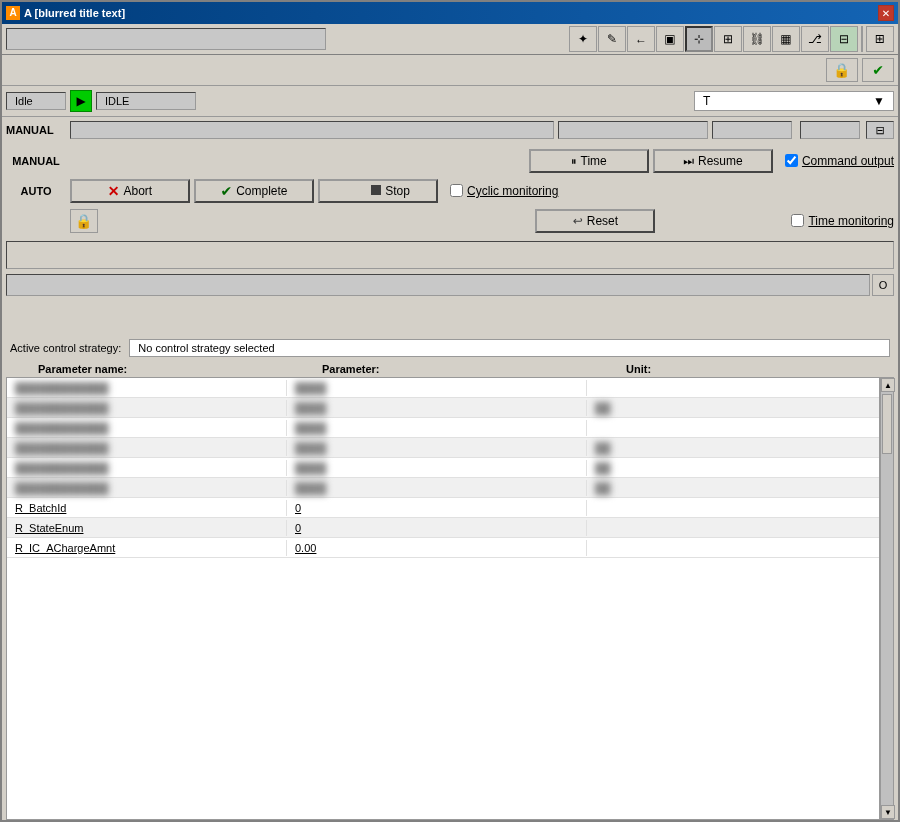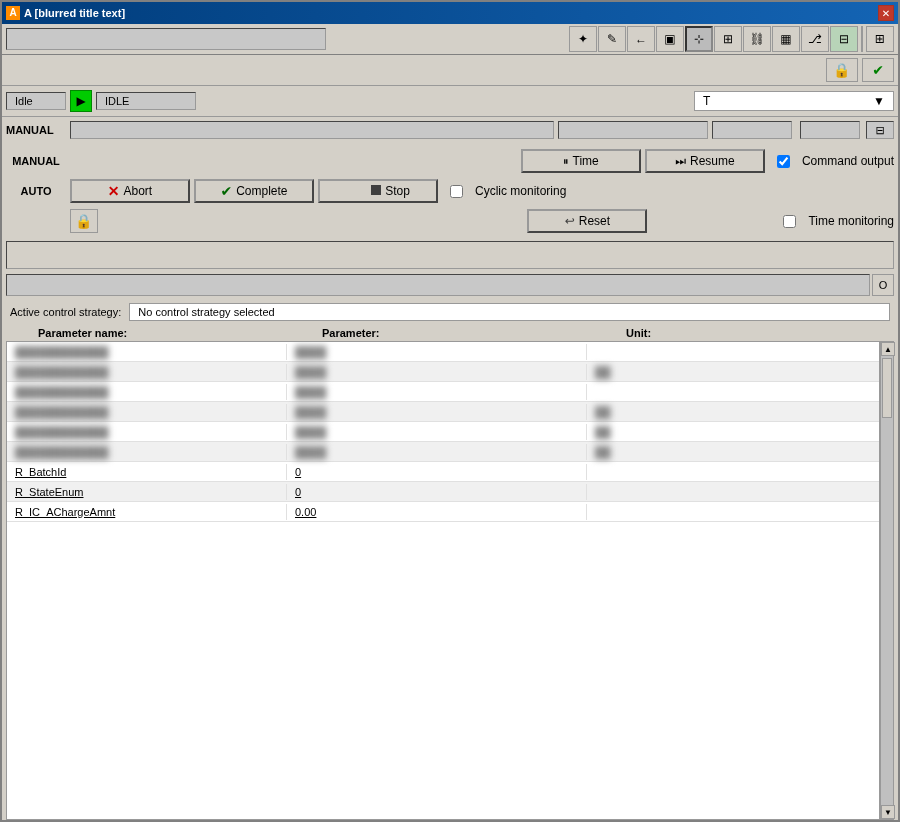--- a/index.html
+++ b/index.html
@@ -236,23 +236,24 @@
 
     .checkbox-group {
       margin-left: 8px;
       display: flex;
       flex-direction: column;
       gap: 2px;
     }
 
     .checkbox-item {
       display: flex;
-      align-items: flex-end;
-      gap: 12px;
-      font-size: 11px;
+      align-items: flex-start;
+      gap: 4px;
+      font-size: 11px;
+      text-decoration: underline;
     }
 
     .lock-row {
       display: flex;
       align-items: center;
       gap: 4px;
       height: 28px;
     }
 
     .lock-row-icon {
@@ -302,20 +303,21 @@
       font-size: 11px;
       cursor: pointer;
     }
 
     .strategy-bar {
       display: flex;
       align-items: center;
       padding: 4px 8px;
       gap: 8px;
       flex-shrink: 0;
+      margin-top: 36px;
     }
 
     .strategy-label {
       font-size: 11px;
     }
 
     .strategy-value {
       background: white;
       border: 1px solid #999;
       padding: 2px 8px;

